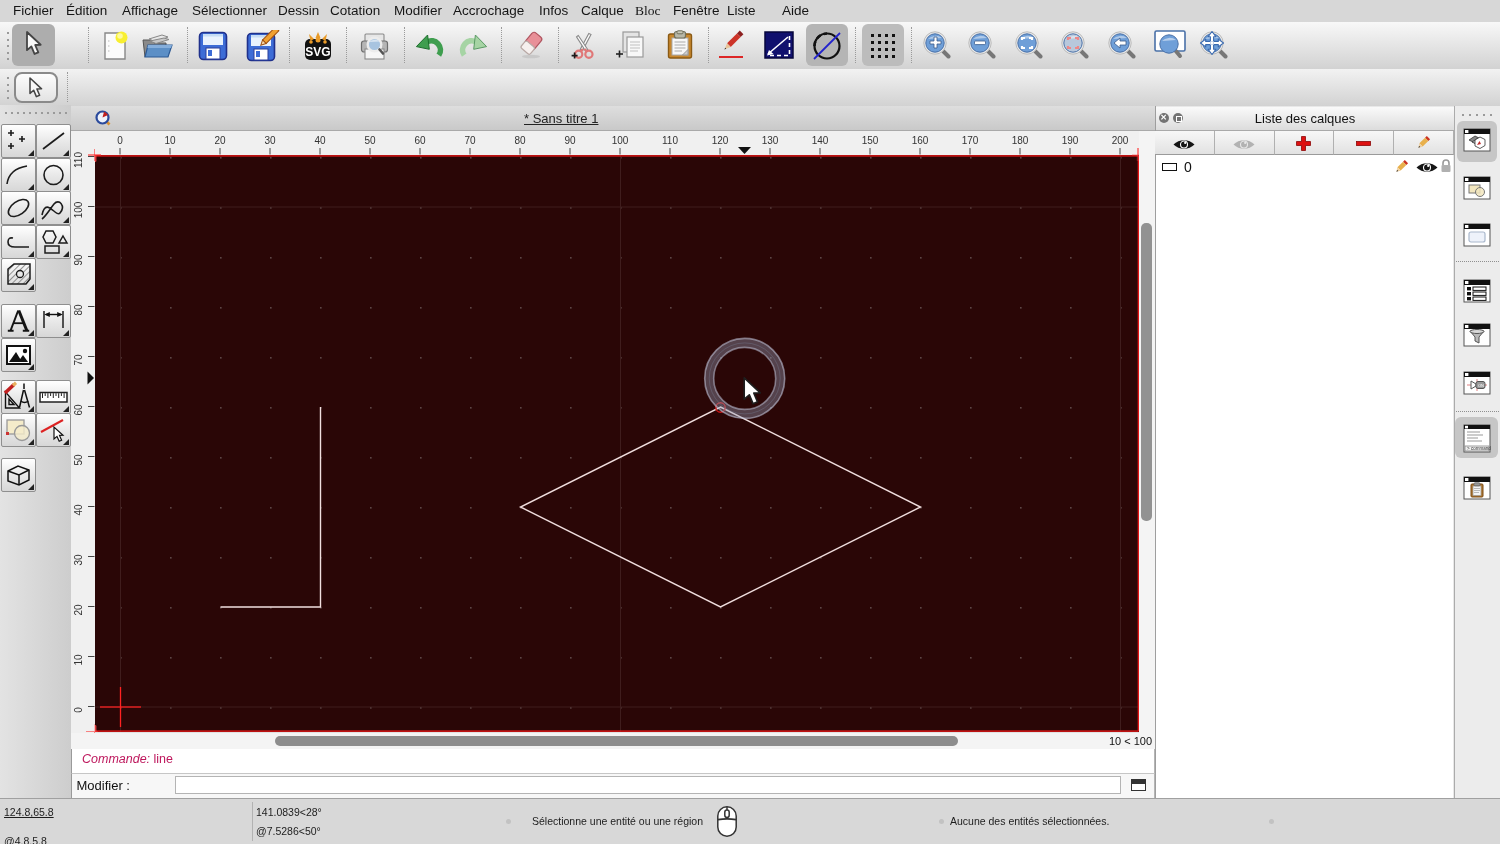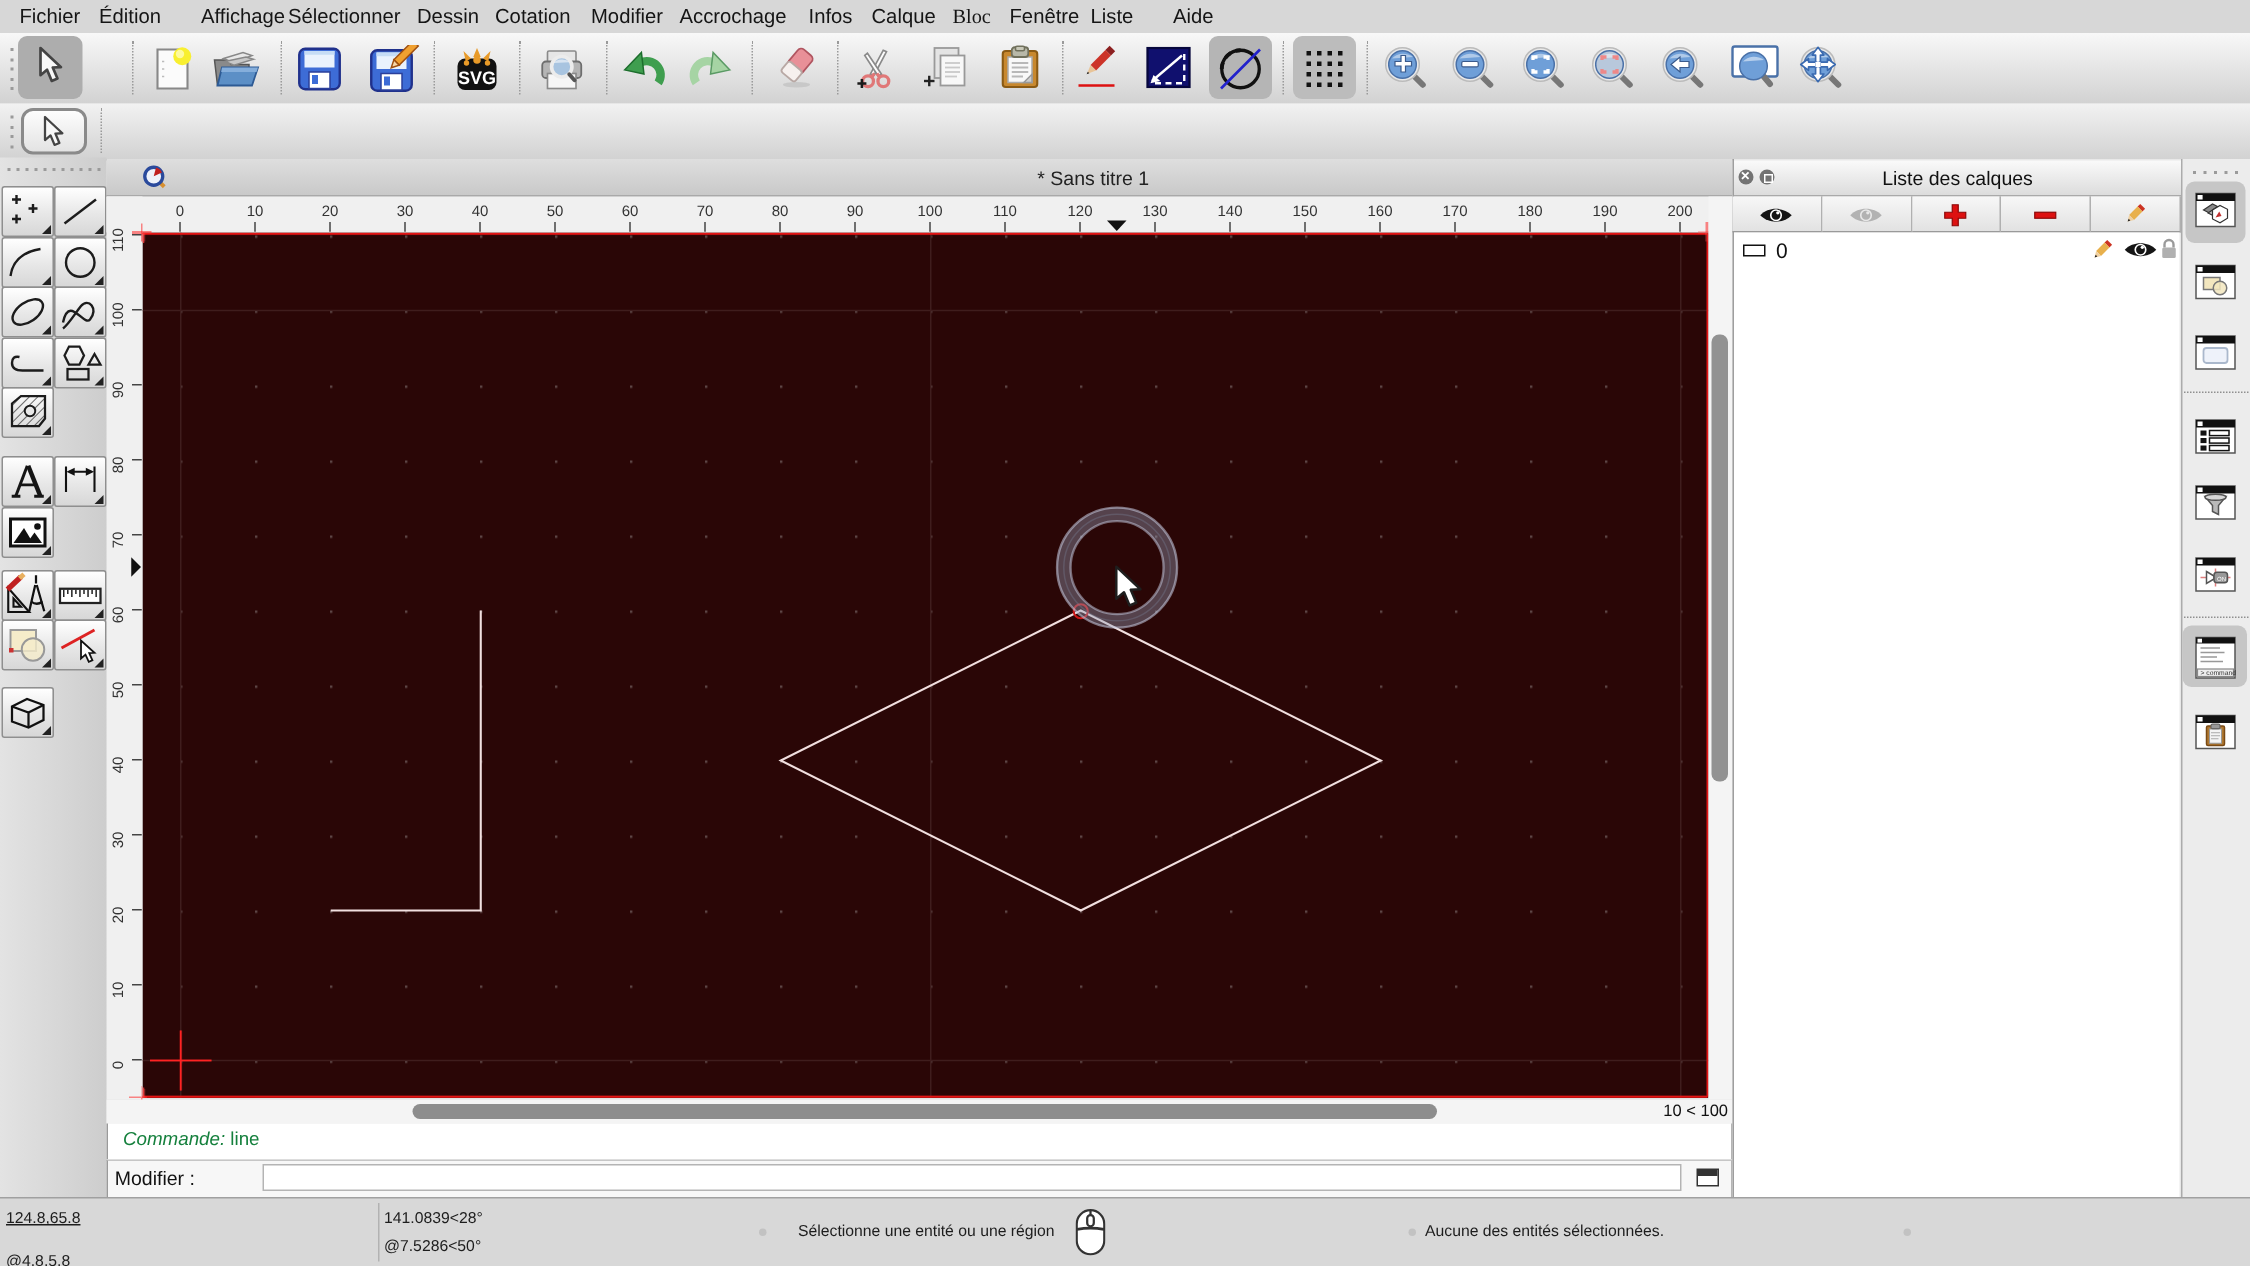--- a/index.html
+++ b/index.html
@@ -15,21 +15,21 @@
  border-left:6px solid transparent;border-bottom:6px solid #222;}
 .rtxt{font-size:10px;fill:#333;font-family:"Liberation Sans",sans-serif;}
 .stxt{position:absolute;font-size:10.5px;color:#1d1d1d;}
 .paldot{position:absolute;width:2px;height:2px;background:#9a9a9a;}
 </style></head><body>
 <div id="root">
 
 <div class="abs" style="left:0;top:0;width:1500px;height:22px;background:#d7d7d7;border-bottom:1px solid #b6b6b6;"></div>
 <span class="menuitem" style="left:13px;">Fichier</span>
 <span class="menuitem" style="left:66px;">Édition</span>
-<span class="menuitem" style="left:122px;margin-left:12px;">Affichage</span>
+<span class="menuitem" style="left:122px;">Affichage</span>
 <span class="menuitem" style="left:192px;">Sélectionner</span>
 <span class="menuitem" style="left:278px;">Dessin</span>
 <span class="menuitem" style="left:330px;">Cotation</span>
 <span class="menuitem" style="left:394px;">Modifier</span>
 <span class="menuitem" style="left:453px;">Accrochage</span>
 <span class="menuitem" style="left:539px;">Infos</span>
 <span class="menuitem" style="left:581px;">Calque</span>
 <span class="menuitem" style="left:635px;font-family:Liberation Serif, serif;">Bloc</span>
 <span class="menuitem" style="left:673px;">Fenêtre</span>
 <span class="menuitem" style="left:727px;">Liste</span>
@@ -473,21 +473,21 @@
         </g>
       </svg>
       <div class="subtri"></div>
     </div>
 <div class="abs" style="left:71px;top:106px;width:1084px;height:25px;background:linear-gradient(#dedede,#c9c9c9);border-bottom:1px solid #a9a9a9;box-sizing:border-box;"></div>
 <div class="abs" style="left:95px;top:110px;width:16px;height:16px;"><svg width="16" height="16" viewBox="0 0 16 16">
         <line x1="10.5" y1="10.5" x2="14.5" y2="14.5" stroke="#d89030" stroke-width="2.6"></line>
         <circle cx="7.5" cy="7.5" r="6" fill="#eef2fa" stroke="#2a4a9c" stroke-width="2.2"></circle>
         <path d="M7.5,7.5 L13,5 A6,6 0 0 0 9,1.7 Z" fill="#c02020"></path>
       </svg></div>
-<div class="abs" style="left:496px;top:111px;width:270px;text-align:right;font-size:13px;color:#222;">* Sans titre 1</div>
+<div class="abs" style="left:524px;top:111px;width:270px;text-align:left;font-size:13px;color:#222;text-decoration:underline;">* Sans titre 1</div>
 <div class="abs" style="left:71px;top:131px;width:24px;height:24px;background:#f0f0f0;"></div>
 <svg class="abs" style="left:71px;top:131px;" width="1084" height="24" viewBox="0 0 1084 24">
       <rect width="1084" height="24" fill="#f0f0f0"></rect>
       <line x1="49.0" y1="17" x2="49.0" y2="23.5" stroke="#444" stroke-width="1"></line>
       <text class="rtxt" x="49.0" y="13" text-anchor="middle">0</text>
       <line x1="99.0" y1="17" x2="99.0" y2="23.5" stroke="#444" stroke-width="1"></line>
       <text class="rtxt" x="99.0" y="13" text-anchor="middle">10</text>
       <line x1="149.0" y1="17" x2="149.0" y2="23.5" stroke="#444" stroke-width="1"></line>
       <text class="rtxt" x="149.0" y="13" text-anchor="middle">20</text>
       <line x1="199.0" y1="17" x2="199.0" y2="23.5" stroke="#444" stroke-width="1"></line>
@@ -615,21 +615,21 @@
 <div class="abs" style="left:1137.4px;top:148px;width:1.5px;height:7px;background:rgba(255,40,40,0.55);"></div>
 <div class="abs" style="left:86px;top:730.6px;width:12px;height:1.5px;background:rgba(255,40,40,0.55);"></div>
 <div class="abs" style="left:93.8px;top:731.5px;width:1.4px;height:10px;background:rgba(255,40,40,0.55);"></div>
 <div class="abs" style="left:93.8px;top:724px;width:1.4px;height:7px;background:rgba(255,70,70,0.30);"></div>
 <div class="abs" style="left:1139px;top:131px;width:16px;height:602px;background:#f4f4f4;"></div>
 <div class="abs" style="left:1141px;top:223px;width:11px;height:298px;background:#929292;border-radius:5px;"></div>
 <div class="abs" style="left:71px;top:733px;width:1084px;height:15.5px;background:#f4f4f4;"></div>
 <div class="abs" style="left:275px;top:735.5px;width:683px;height:10px;background:#8d8d8d;border-radius:5px;"></div>
 <div class="abs" style="left:1040px;top:735px;width:112px;text-align:right;font-size:11px;color:#111;">10 &lt; 100</div>
 <div class="abs" style="left:71px;top:748.5px;width:1084px;height:24.5px;background:#ffffff;border-left:1px solid #9a9a9a;border-right:1px solid #b5b5b5;box-sizing:border-box;"></div>
-<div class="abs" style="left:82px;top:751.5px;font-size:12.5px;color:#15803d;"><i>Commande:</i> line</div>
+<div class="abs" style="left:82px;top:751.5px;font-size:12.5px;color:#be185d;"><i>Commande:</i> line</div>
 <div class="abs" style="left:71px;top:773px;width:1084px;height:24.5px;background:#f7f7f7;border-left:1px solid #9a9a9a;border-right:1px solid #b5b5b5;border-top:1px solid #c6c6c6;box-sizing:border-box;"></div>
 <div class="abs" style="left:76.5px;top:778px;font-size:13px;color:#111;">Modifier :</div>
 <div class="abs" style="left:175px;top:776px;width:946px;height:18px;background:#ffffff;border:1px solid #b4b4b4;box-sizing:border-box;"></div>
 <div class="abs" style="left:1131px;top:779px;width:15px;height:12px;border:1px solid #333;box-sizing:border-box;background:#fff;">
       <div style="height:4px;background:#333;"></div>
     </div>
 <div class="abs" style="left:1155px;top:106px;width:299px;height:692px;background:#e8e8e8;border-left:1px solid #9e9e9e;box-sizing:border-box;"></div>
 <div class="abs" style="left:1156px;top:107px;width:298px;height:23.5px;background:linear-gradient(#fafafa,#dcdcdc);border-bottom:1px solid #a9a9a9;box-sizing:border-box;"></div>
 <div class="abs" style="left:1156px;top:110.5px;width:298px;text-align:center;font-size:13px;color:#111;">Liste des calques</div>
 <div class="abs" style="left:1158.5px;top:113px;width:10px;height:10px;border-radius:5px;background:#737373;color:#fff;font-size:8px;line-height:10px;text-align:center;font-weight:bold;">✕</div>

